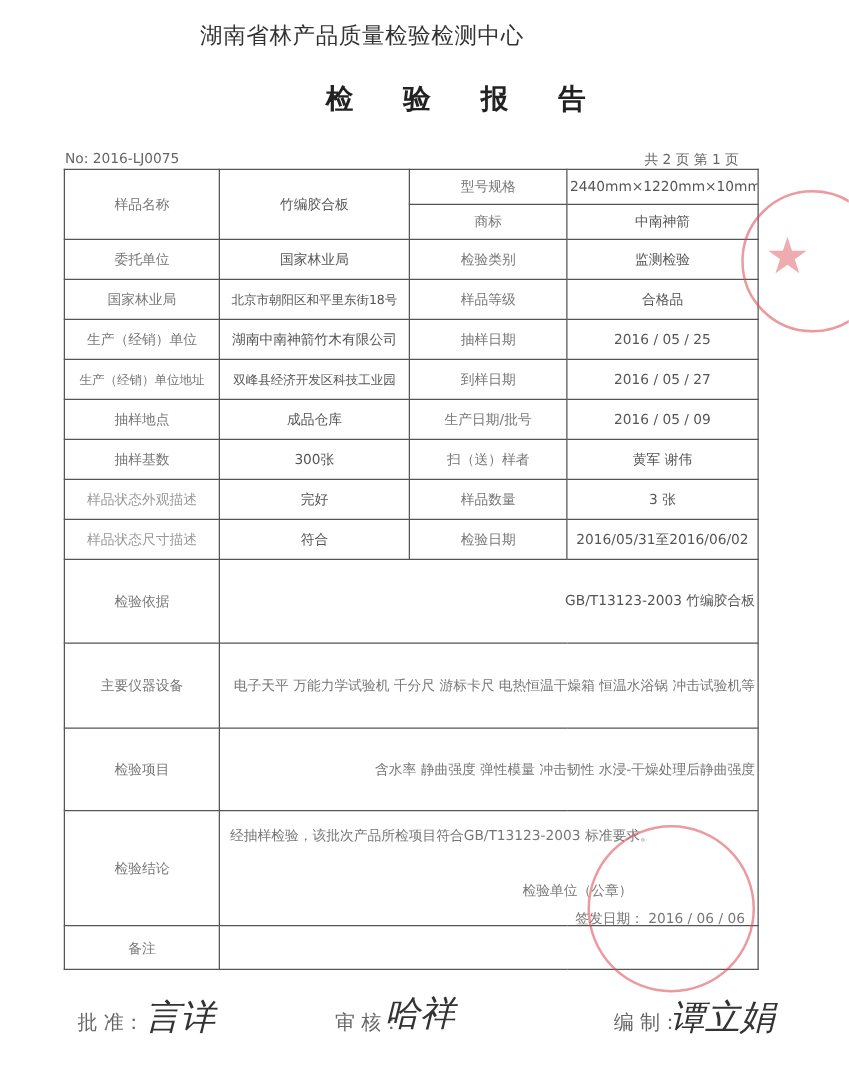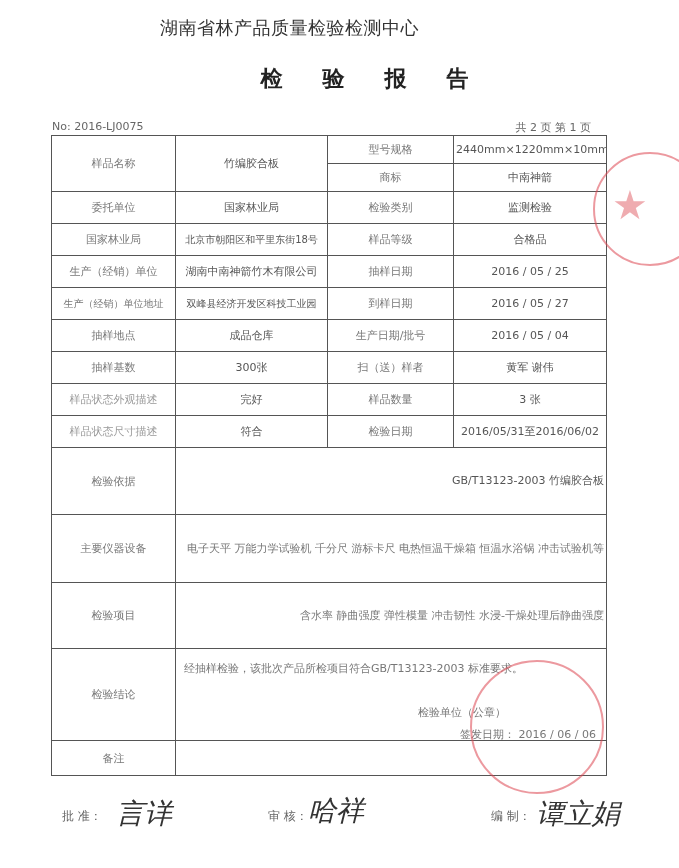--- a/index.html
+++ b/index.html
@@ -9,21 +9,21 @@
   .title span{margin:0 20px;}
   .reportno{position:absolute;top:120px;left:52px;font-size:11px;color:#666;}
   .pageinfo{position:absolute;top:120px;right:88px;font-size:11px;color:#666;}
   table{position:absolute;top:135px;left:51px;width:555px;border-collapse:collapse;table-layout:fixed;}
   td{border:1.3px solid #555;font-size:11px;color:#777;text-align:center;vertical-align:middle;padding:0 2px;overflow:hidden;white-space:nowrap;}
   td.val{color:#555;text-align:center;}
   td.left{text-align:right;padding-left:6px;white-space:normal;line-height:16px;}
   .r29{height:28px;} .r33{height:32px;}
   .stamp{position:absolute;border:2px solid rgba(220,70,80,0.55);border-radius:50%;pointer-events:none;}
   .star{position:absolute;color:rgba(220,70,80,0.45);font-size:40px;}
-  .sigrow{position:absolute;top:808px;font-size:12px;color:#666;}
+  .sigrow{position:absolute;top:808px;font-size:16px;color:#666;}
   .sig{position:absolute;font-family:"DejaVu Serif",serif;font-size:28px;color:#333;font-style:italic;}
   .concl-text{position:absolute;left:8px;top:12px;}
   .concl-unit{position:absolute;right:100px;top:56px;}
   .concl-date{position:absolute;right:10px;top:78px;}
 </style>
 </head>
 <body>
 
 <div class="org">湖南省林产品质量检验检测中心</div>
 <div class="title">
@@ -71,21 +71,21 @@
   <tr class="r33">
     <td style="font-size:10px">生产（经销）单位地址</td>
         <td class="val" style="font-size:10px">双峰县经济开发区科技工业园</td>
     <td>到样日期</td>
         <td class="val">2016 / 05 / 27</td>
   </tr>
   <tr class="r33">
     <td>抽样地点</td>
         <td class="val">成品仓库</td>
     <td>生产日期/批号</td>
-        <td class="val">2016 / 05 / 04</td>
+        <td class="val">2016 / 05 / 09</td>
   </tr>
   <tr class="r33">
     <td>抽样基数</td>
         <td class="val">300张</td>
     <td>扫（送）样者</td>
         <td class="val">黄军 谢伟</td>
   </tr>
   <tr class="r33">
     <td style="color:#999">样品状态外观描述</td>
         <td class="val">完好</td>

